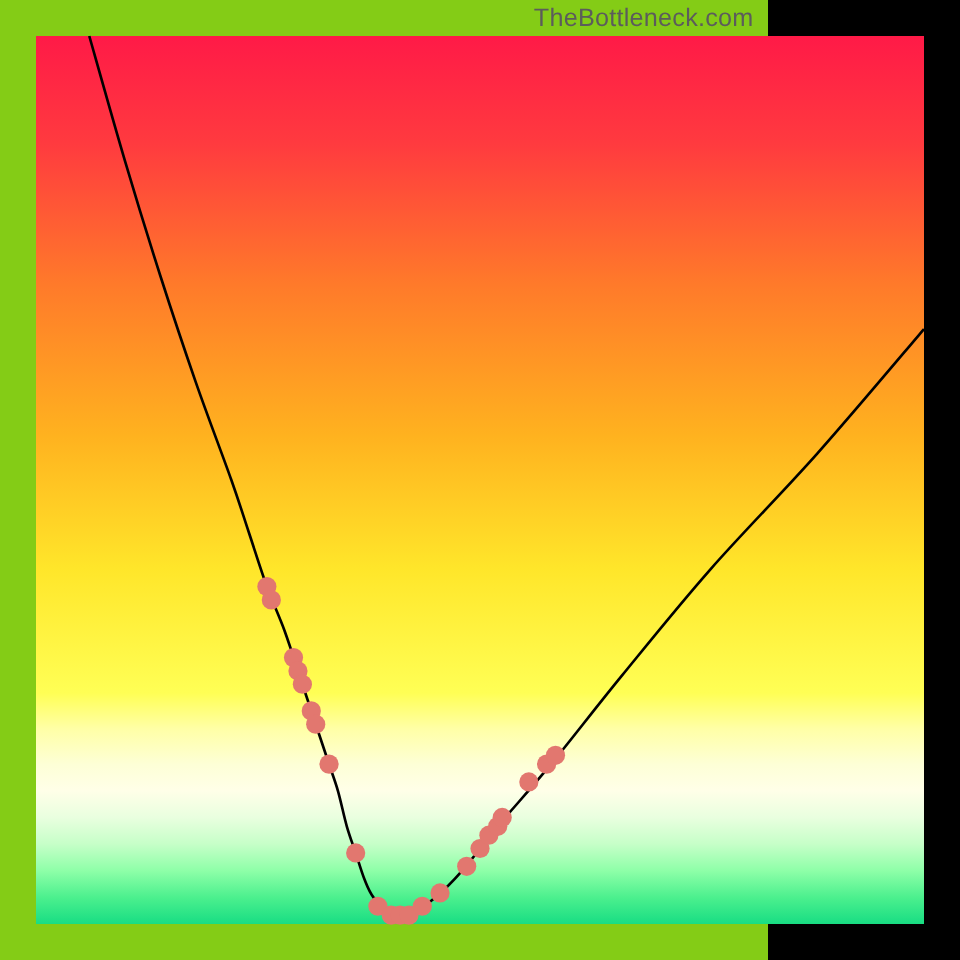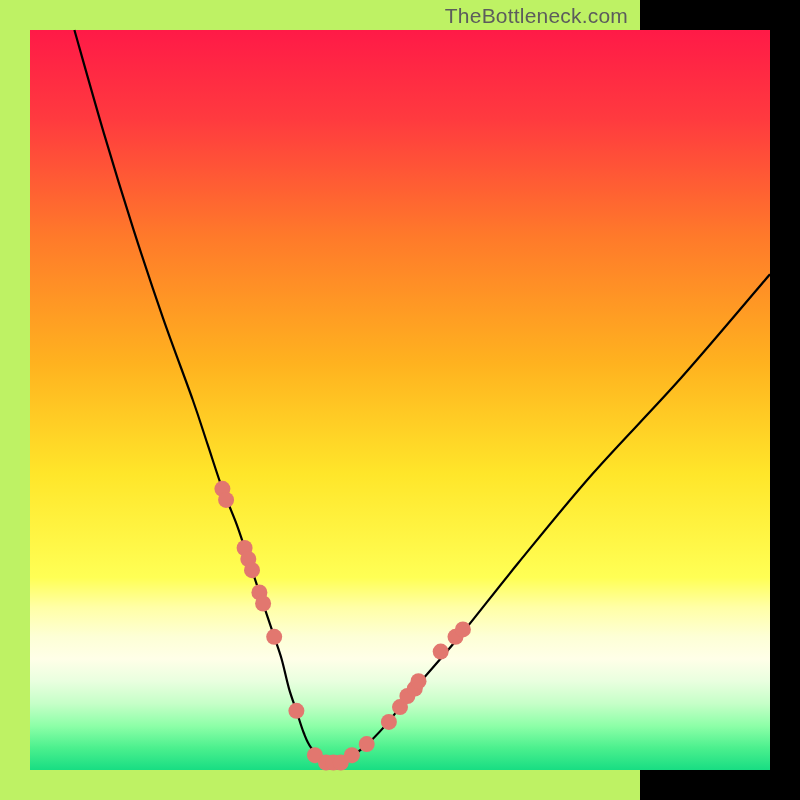--- a/index.html
+++ b/index.html
@@ -10,21 +10,21 @@
     overflow: hidden;
     background: #000;
     font-family: Arial, Helvetica, sans-serif;
   }
   .frame {
     position: absolute;
     top: 0;
     left: 0;
     width: 640px;
     height: 800px;
-    background: #bef264;
+    background: #84cc16;
   }
   .plot-area {
     position: absolute;
     top: 30px;
     left: 30px;
     width: 740px;
     height: 740px;
     
   }
   .watermark {

